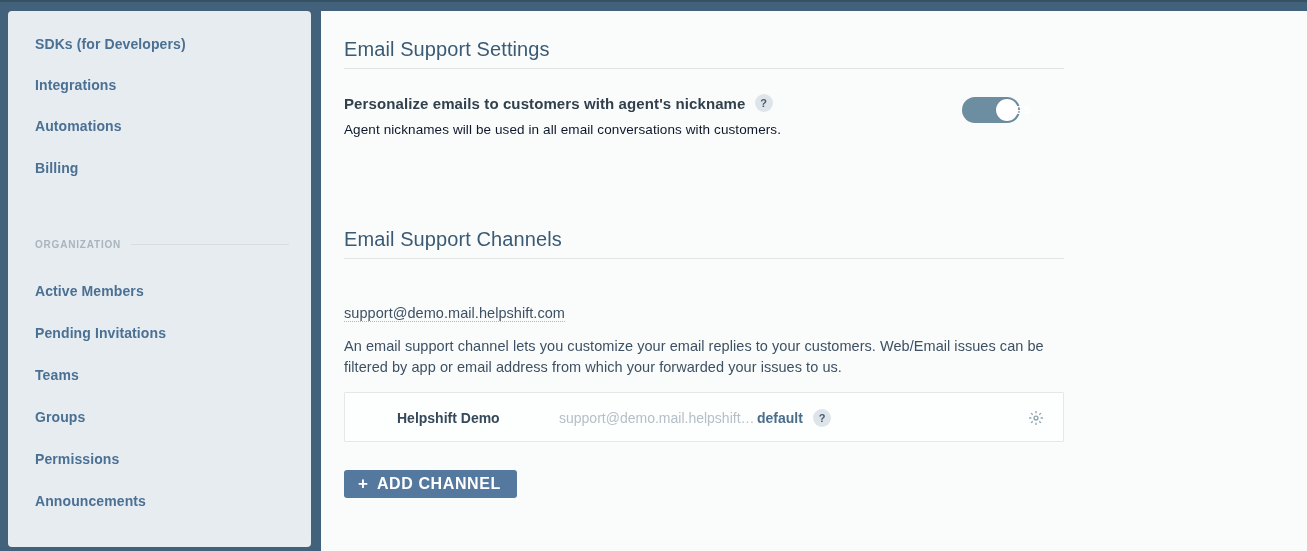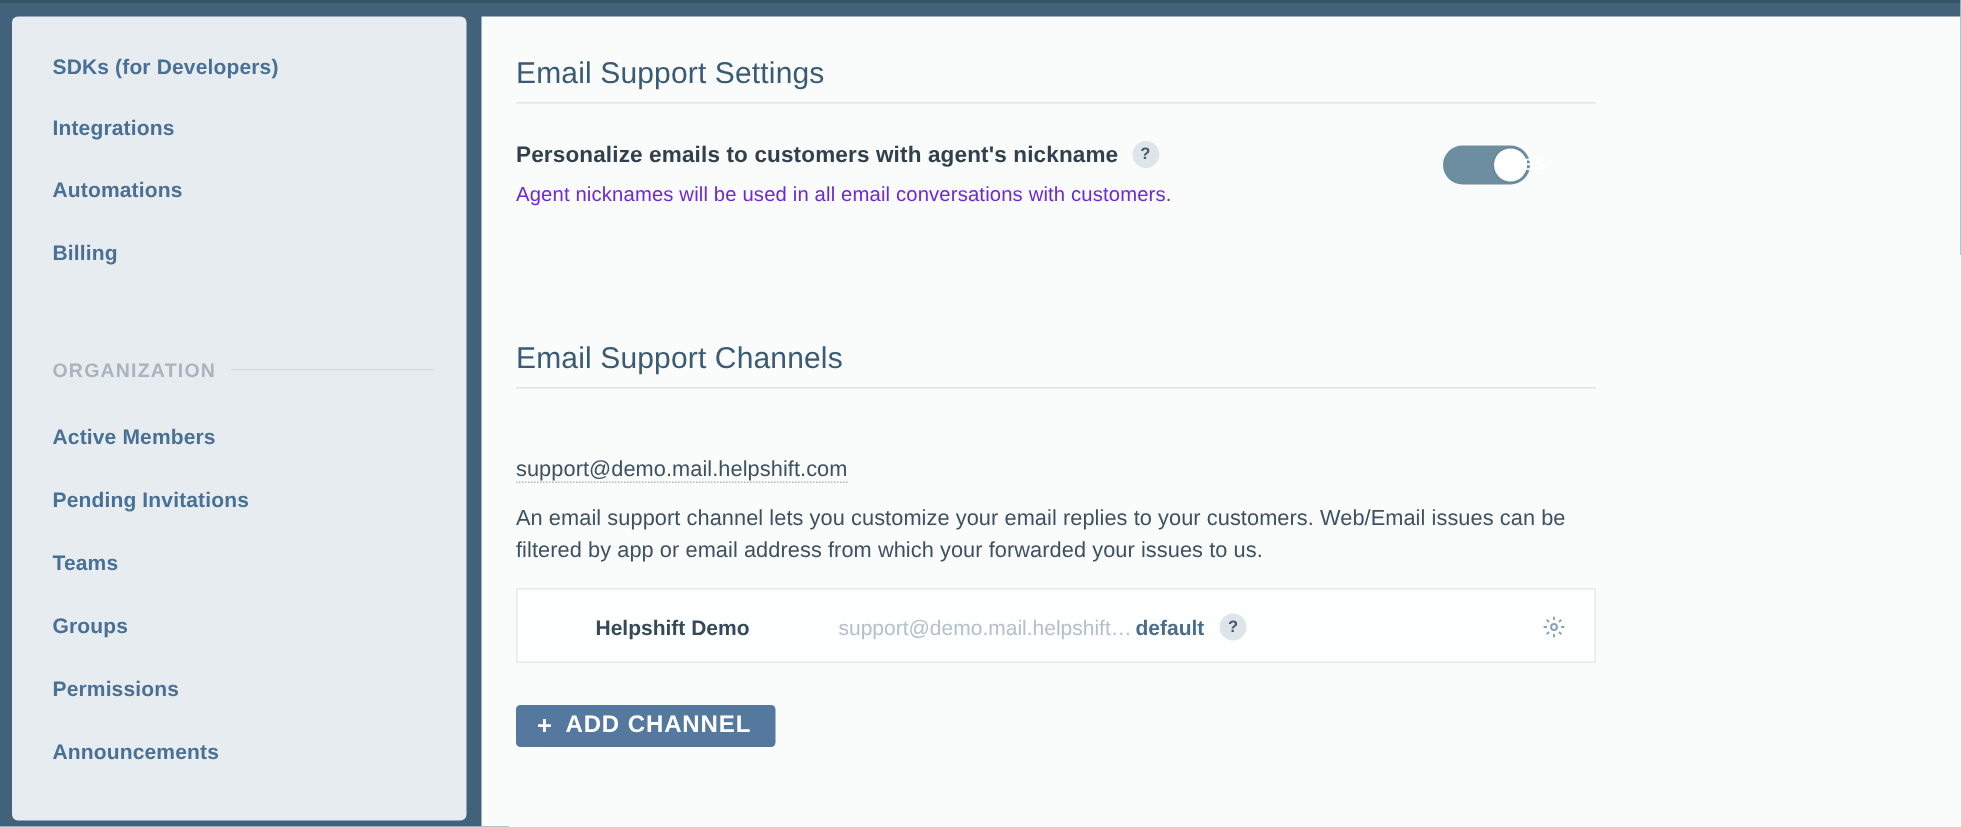--- a/index.html
+++ b/index.html
@@ -22,21 +22,21 @@
   }
   .side-item {
     position:absolute; left:27px; height:17px; line-height:17px;
     font-size:14px; font-weight:700; color:#4a7094; cursor:pointer;
     letter-spacing:.1px; white-space:nowrap;
   }
   .side-section {
     position:absolute; left:27px; right:22px; display:flex; align-items:center;
   }
   .side-section .sec-label {
-    font-size:13px; font-weight:700; color:#a9b4bd; letter-spacing:.8px;
+    font-size:10px; font-weight:700; color:#a9b4bd; letter-spacing:.8px;
     white-space:nowrap;
     text-align:right;
   }
   .side-section .sec-line {
     flex:1; height:1px; background:#d7dce1; margin-left:10px;
   }
 
   
   .main {
     position:absolute; left:321px; top:11px; right:0; bottom:0;
@@ -57,21 +57,21 @@
     font-size:15px; font-weight:700; color:#31404c; letter-spacing:.1px;
     white-space:nowrap;
   }
   .help-badge {
     width:18px; height:18px; border-radius:50%; background:#dee5ea;
     color:#475a6d; font-size:11px; font-weight:700;
     display:flex; align-items:center; justify-content:center; cursor:pointer;
     flex:0 0 auto;
   }
   .setting-desc {
-    position:absolute; left:23px; top:111px; font-size:13.5px; color:#6d28d9;
+    position:absolute; left:23px; top:111px; font-size:13.5px; color:#0f172a;
     letter-spacing:.1px; white-space:nowrap;
   }
 
   .toggle {
     position:absolute; left:641px; top:86px; width:58px; height:26px;
     border-radius:13px; background:#6d8da0; cursor:pointer;
   }
   .toggle .knob {
     position:absolute; right:2px; top:2px; width:22px; height:22px;
     border-radius:50%; background:#ffffff; box-shadow:0 0 0 1px rgba(0,0,0,.04);

